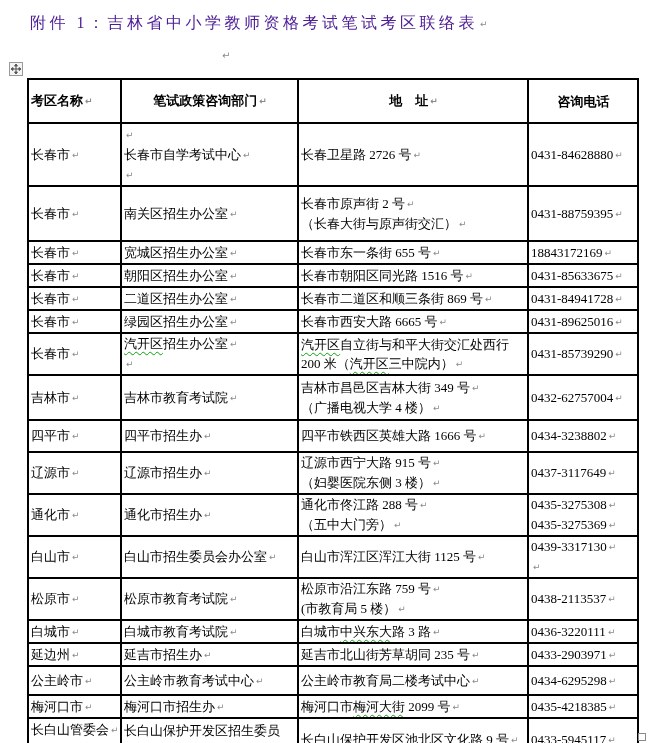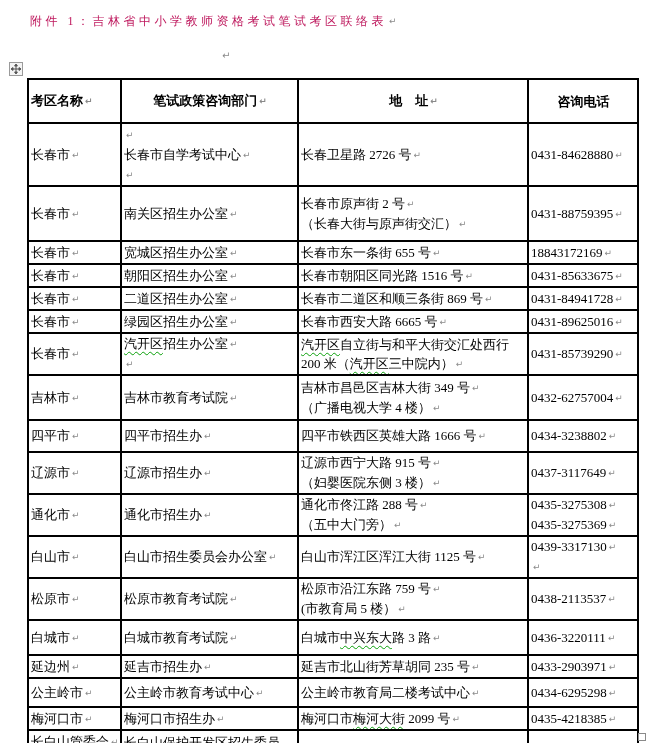--- a/index.html
+++ b/index.html
@@ -6,22 +6,22 @@
   html,body { width:657px; height:743px; }
   body {
     position:relative;
     background:#ffffff;
     font-family:"Liberation Serif","DejaVu Serif",serif;
     color:#000;
     overflow:hidden;
   }
   .doc-title {
     position:absolute; left:30px; top:13px;
-    font-size:12px; letter-spacing:3.5px; white-space:nowrap;
-    color:#be185d;
+    font-size:16px; letter-spacing:3.5px; white-space:nowrap;
+    color:#4c1d95;
   }
   
   .pmark::after {
     content:"↵";
     color:#8a8a8a;
     font-size:9px;
     letter-spacing:0;
     margin-left:2px;
     vertical-align:1px;
     font-family:"DejaVu Sans",sans-serif;
@@ -303,21 +303,21 @@
           <span class="para pmark">松原市教育考试院</span>
         </td>
       <td>
           <span class="para pmark">松原市沿江东路 759 号</span>
           <span class="para pmark">(市教育局 5 楼）</span>
         </td>
       <td class="rowend">
           <span class="para pmark">0438-2113537</span>
         </td>
     </tr>
-    <tr style="height:35px">
+    <tr style="height:23px">
       <td>
           <span class="para pmark">白城市</span>
         </td>
       <td>
           <span class="para pmark">白城市教育考试院</span>
         </td>
       <td>
           <span class="para pmark">白城市<span class="sq">中兴东大</span>路 3 路</span>
         </td>
       <td class="rowend">

